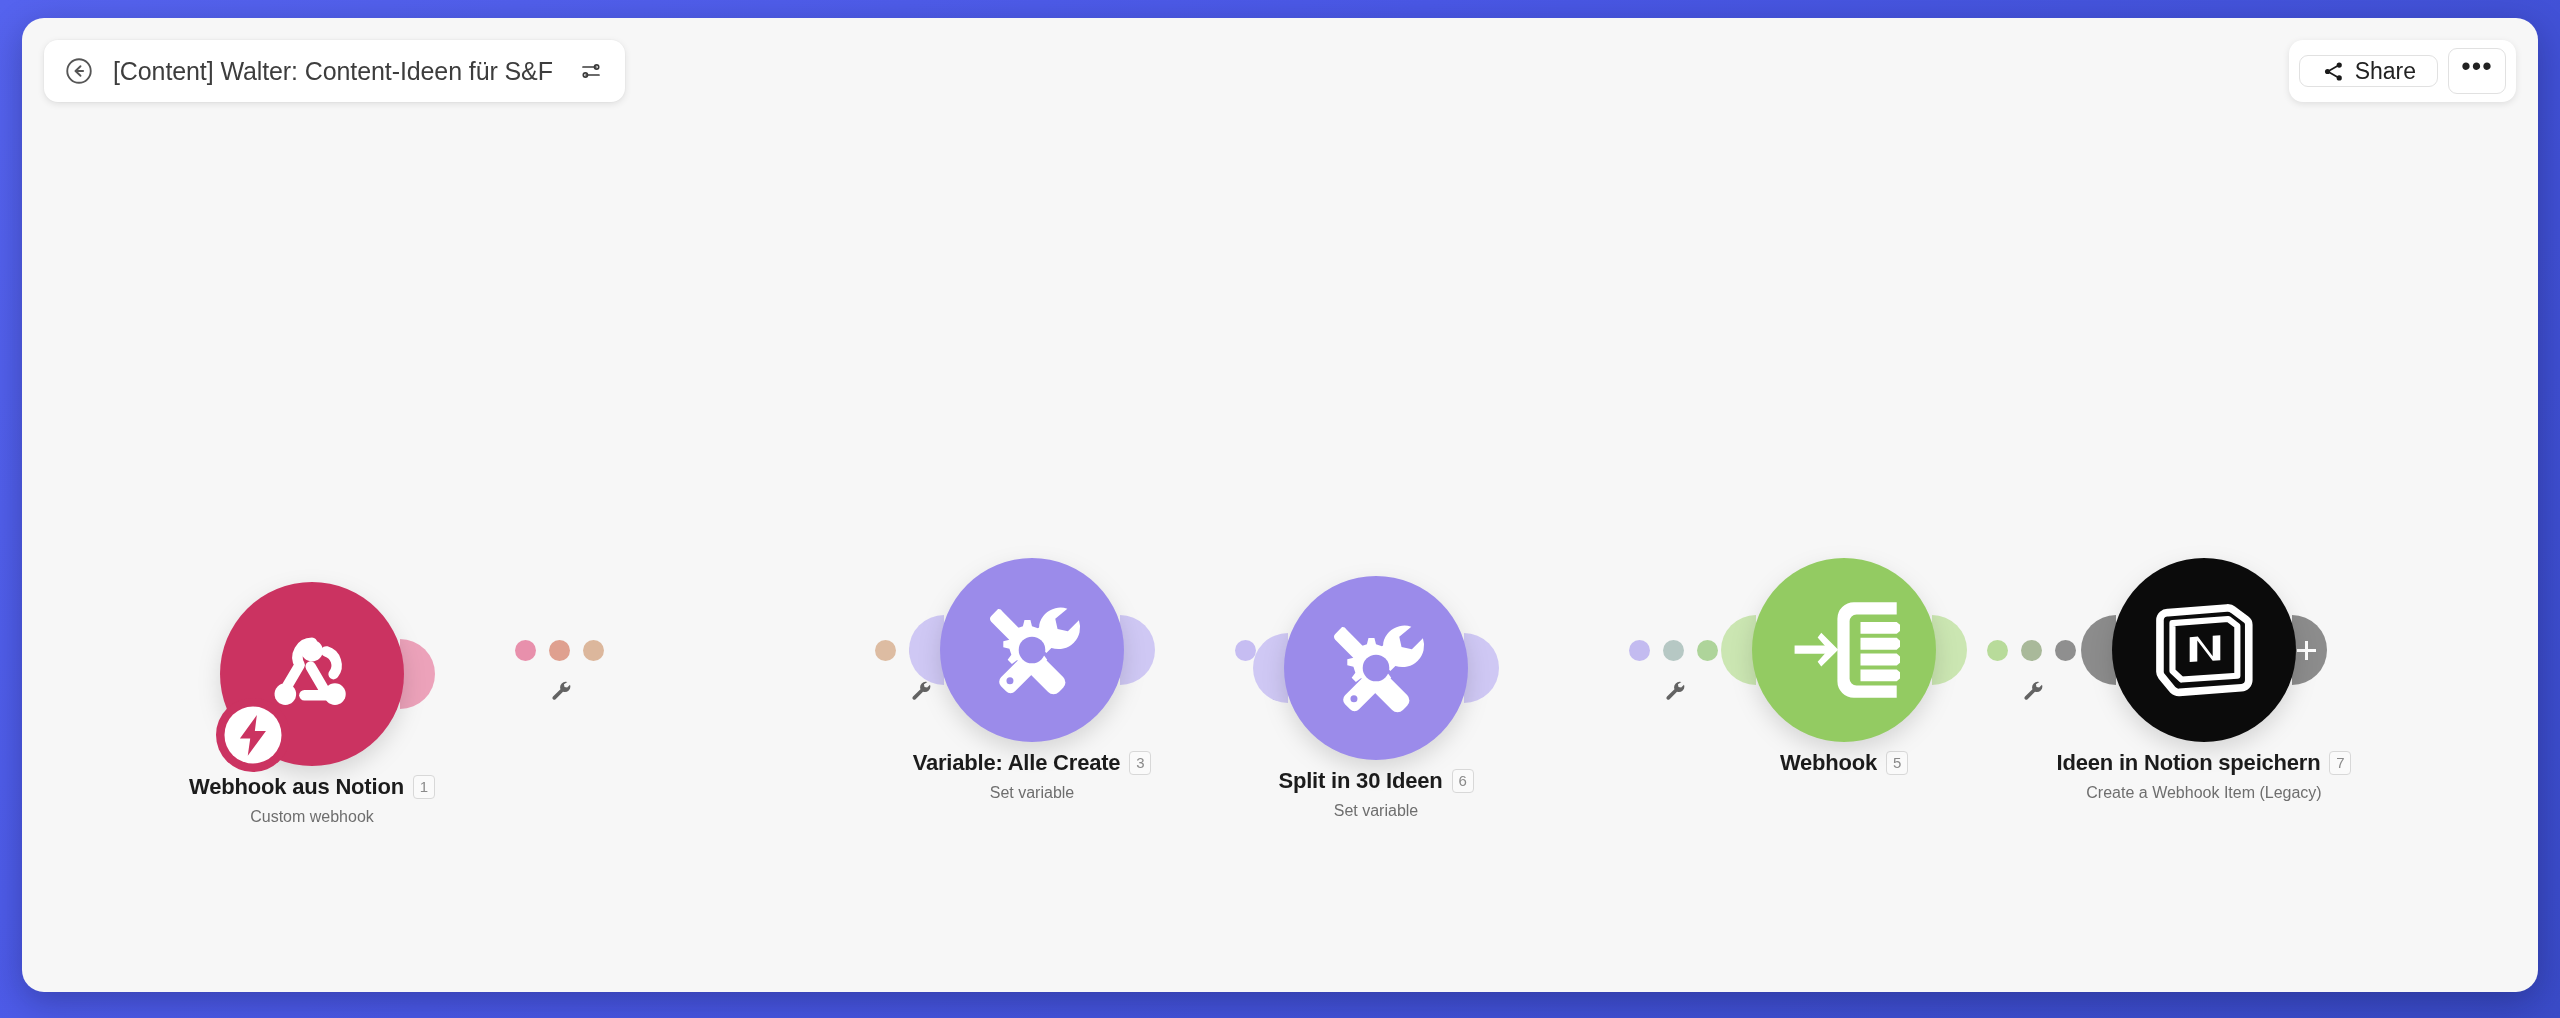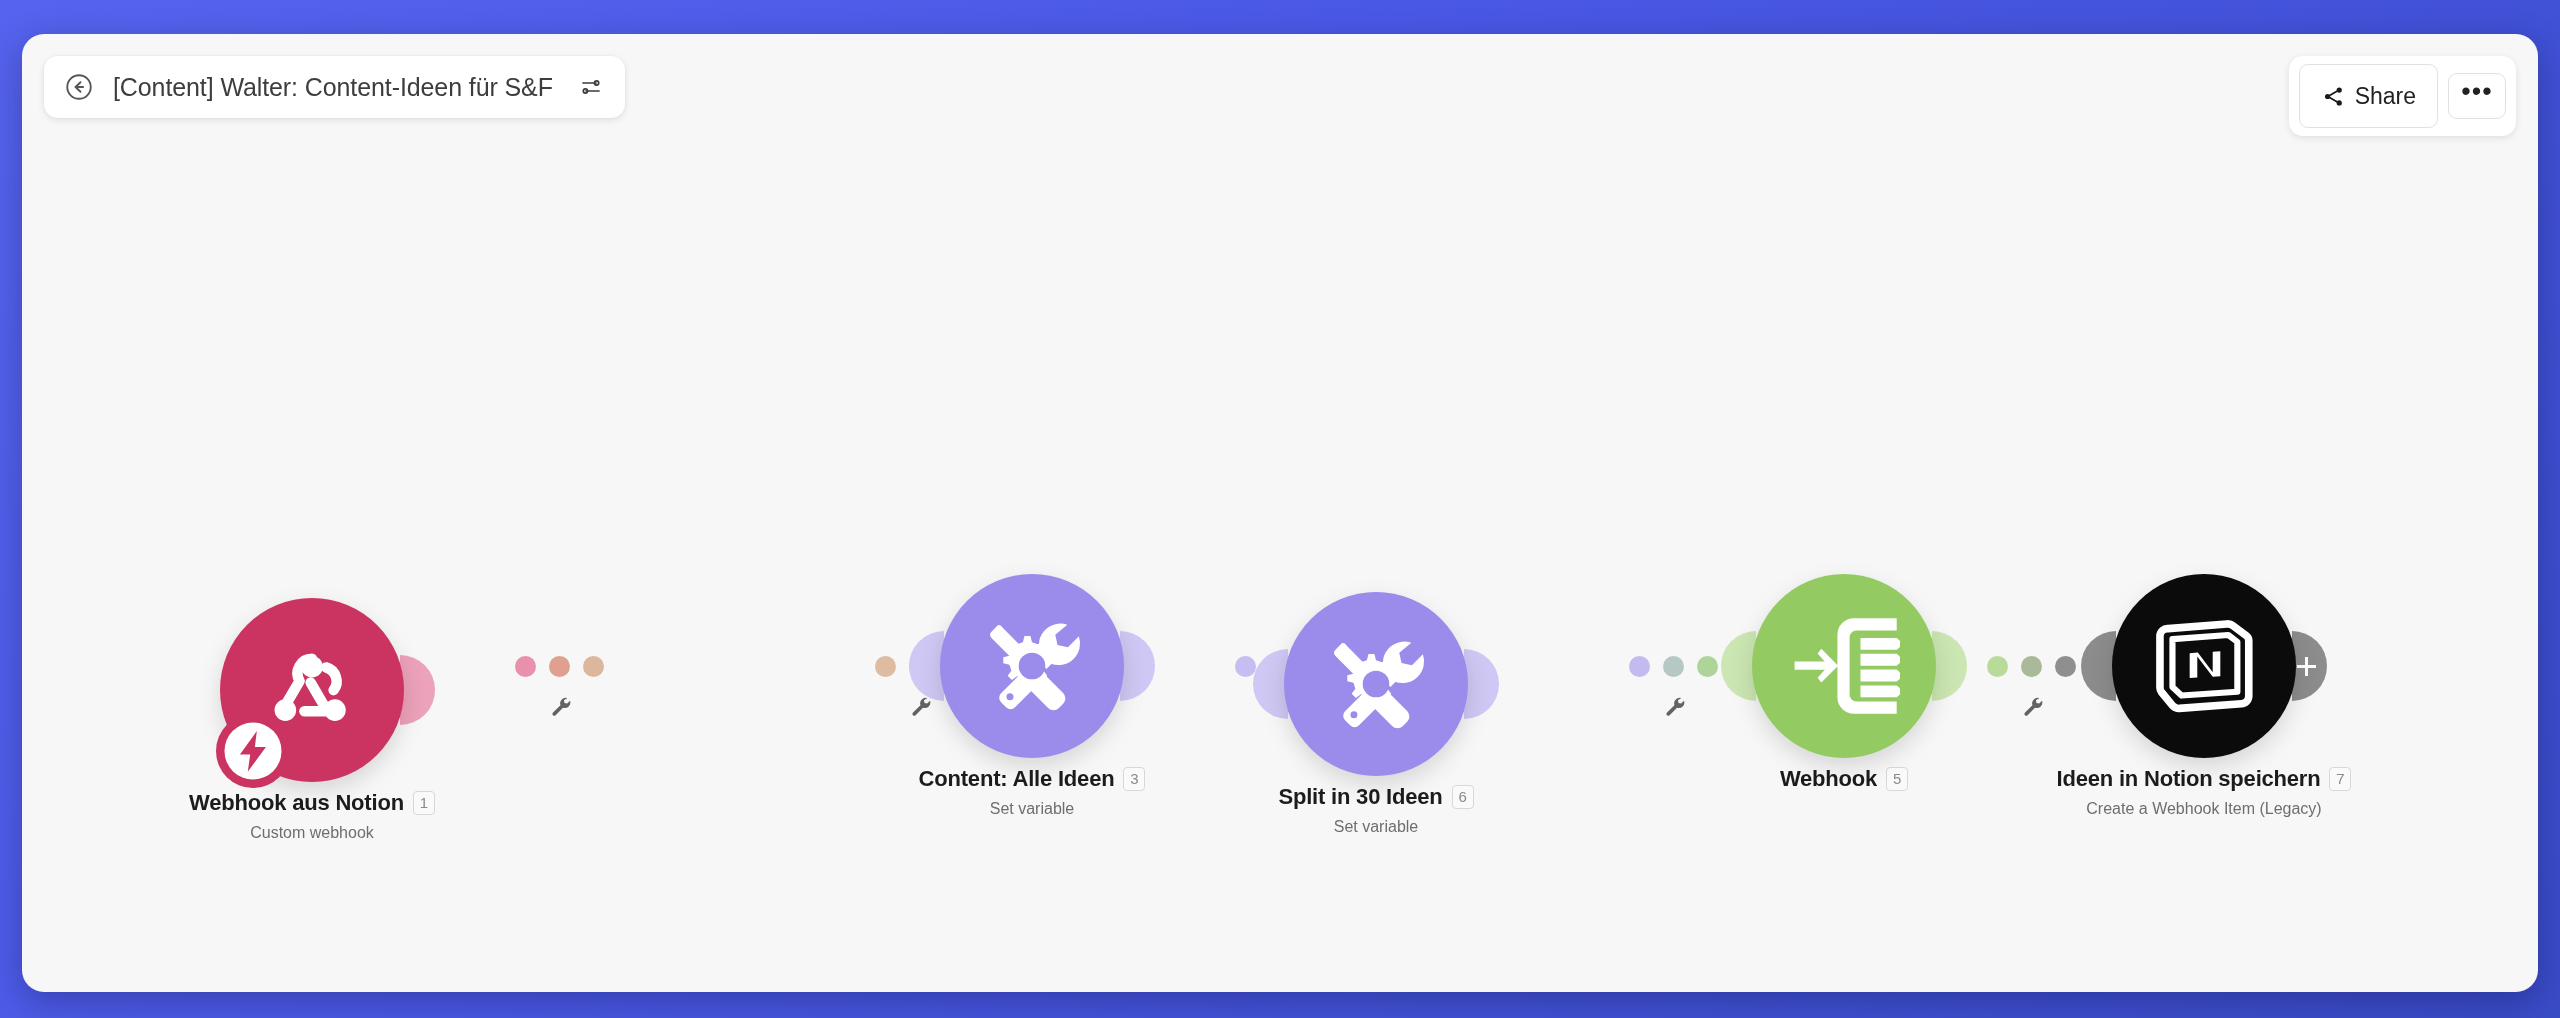--- a/index.html
+++ b/index.html
@@ -10,21 +10,21 @@
     height: 1018px;
     overflow: hidden;
     font-family: "Liberation Sans", "DejaVu Sans", sans-serif;
   }
 
   #app {
     position: relative;
     width: 2560px;
     height: 1018px;
     background: linear-gradient(135deg, #5563EE 0%, #4A58E6 40%, #3A4BC8 100%);
-    padding: 34px 22px 26px 22px;
+    padding: 18px 22px 26px 22px;
   }
 
   
   .canvas-panel {
     position: relative;
     width: 100%;
     height: 100%;
     background: #f7f7f7;
     border-radius: 22px;
     box-shadow: 0 10px 34px rgba(10,14,50,0.30);
@@ -81,21 +81,21 @@
     background: #ffffff;
     border-radius: 14px;
     padding: 8px 10px;
     box-shadow: 0 2px 7px rgba(0,0,0,0.10);
     z-index: 30;
   }
   .btn-outline {
     display: flex;
     align-items: center;
     gap: 9px;
-    height: 64px;
+    height: 32px;
     padding: 0 21px;
     border: 1px solid #e1e1e1;
     border-radius: 9px;
     background: #fff;
     cursor: pointer;
     font-size: 23px;
     color: #222;
     white-space: nowrap;
   }
   .btn-icon-only {
@@ -328,21 +328,21 @@
           <circle cx="19.4" cy="49.6" r="2" fill="#9B8BEA"></circle>
 
           <path d="M32 18.4 l3.4 1.1 2.9-2.1 2.4 2.4 -2.1 2.9 1.1 3.4 3.5 .9 v3.4 l-3.5 .9 -1.1 3.4 2.1 2.9 -2.4 2.4 -2.9-2.1 -3.4 1.1 -.9 3.5 h-3.4 l-.9-3.5 -3.4-1.1 -2.9 2.1 -2.4-2.4 2.1-2.9 -1.1-3.4 -3.5-.9 v-3.4 l3.5-.9 1.1-3.4 -2.1-2.9 2.4-2.4 2.9 2.1 3.4-1.1 .9-3.5 h3.4 Z"></path>
         </g>
         <circle cx="32" cy="32" r="7.6" fill="#9B8BEA"></circle>
       </svg>
             </div>
             <div class="handle right" style="background: rgb(207, 200, 244);"></div>
           </div>
           <div class="node-label">
-            <span class="node-name">Content: Alle Ideen</span>
+            <span class="node-name">Variable: Alle Create</span>
             <span class="node-badge">3</span>
           </div>
           <div class="node-sub">Set variable</div>
         </div>
         <div class="node" style="left: 1238px; top: 558px; margin-left: 16px;">
           <div class="bubble-wrap">
             <div class="handle left" style="background: rgb(207, 200, 244);"></div>
             <div class="bubble" style="background: rgb(155, 139, 234);">
               <svg width="112" height="112" viewBox="0 0 64 64">
         <g fill="#fff">

